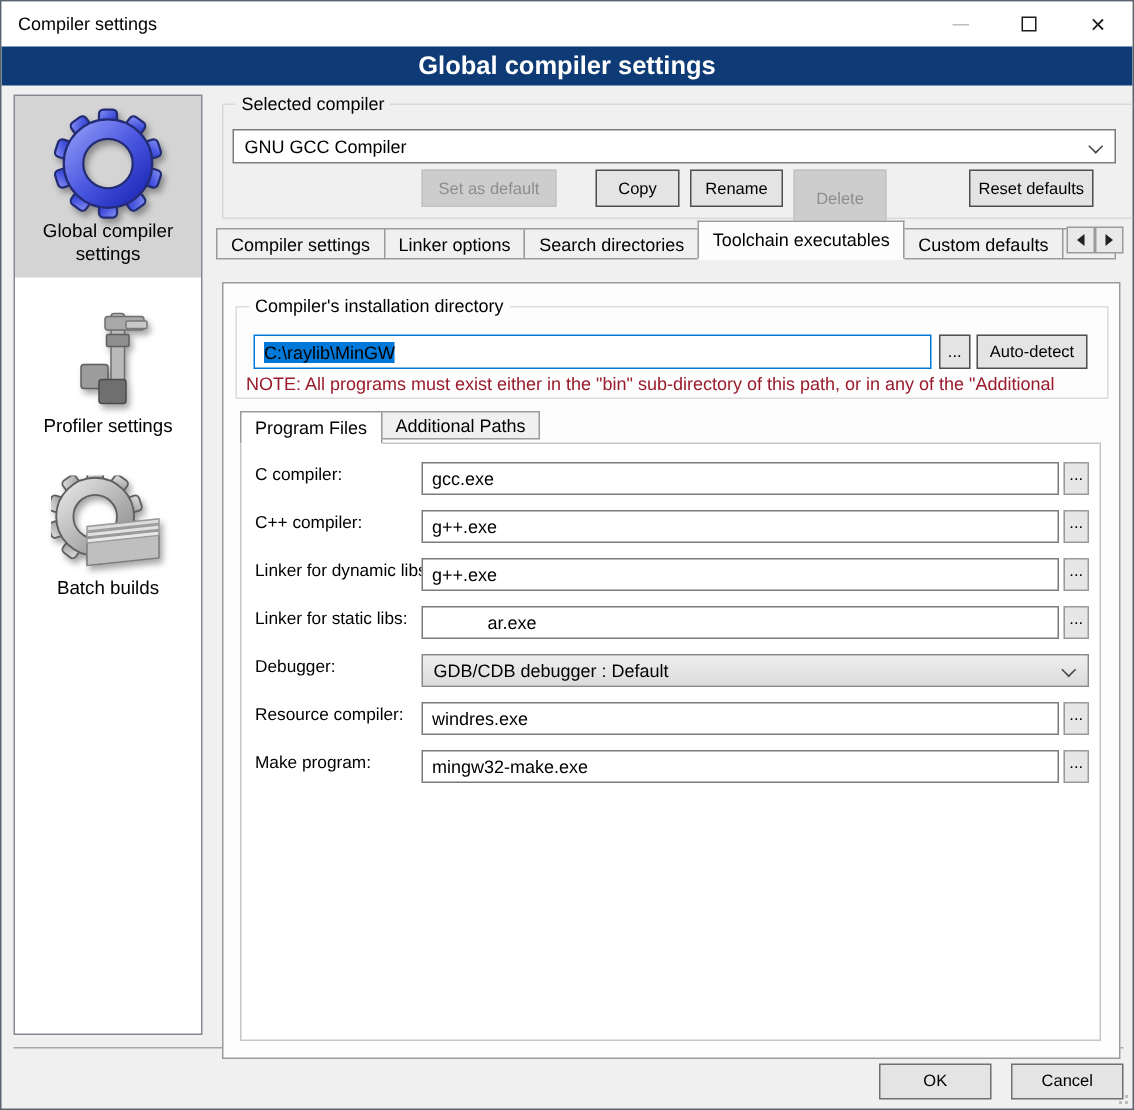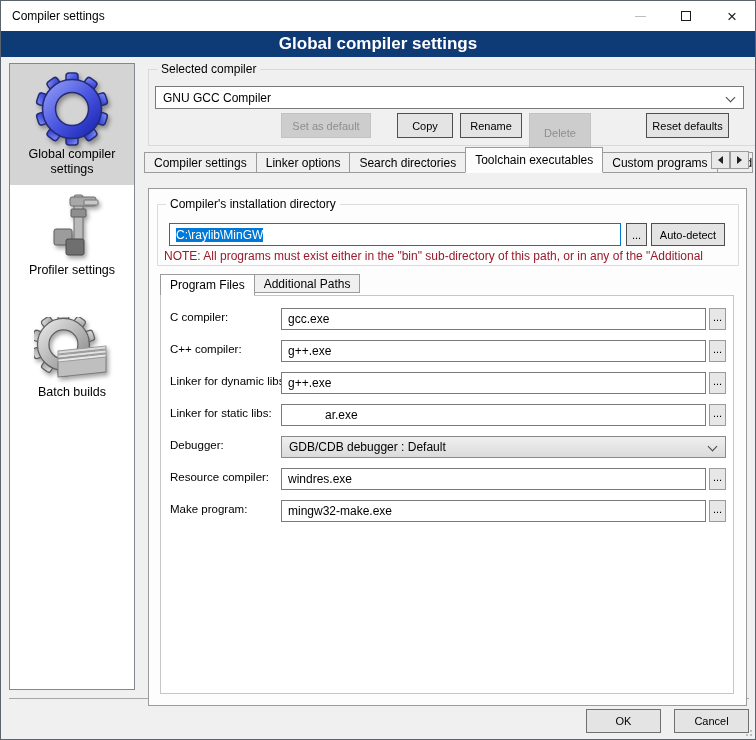--- a/index.html
+++ b/index.html
@@ -26,21 +26,21 @@
   .banner { position:absolute; left:0; top:30px; width:100%; height:26px; background:#0E3B76;
             color:#FFF; font-size:17px; font-weight:bold; text-align:center; line-height:25px; }
 
   
   .sidebar { position:absolute; left:8px; top:62px; width:126px; height:627px;
              background:#FFF; border:1px solid #828790; }
   .side-item { width:100%; text-align:center; font-size:12.5px; color:#000; line-height:15px; cursor:default; }
   .side-item .icon-wrap { display:block; margin:0 auto; }
   .side-item.selected { background:#D4D4D4; }
   .item-global { padding-top:7px; height:121px; }
-  .item-profiler { padding-top:6px; height:110px; }
+  .item-profiler { padding-top:20px; height:110px; }
   .item-batch { padding-top:22px; height:120px; }
   .icon-shadow { filter:drop-shadow(2px 3px 2px rgba(0,0,0,0.35)); }
 
   
   .groupbox { position:absolute; border:1px solid #D9D9D9; }
   .legend { position:absolute; top:-8px; left:8px; padding:0 4px; font-size:12px; color:#000; }
 
   .grp-compiler { left:147px; top:68px; width:670px; height:77px; }
   .grp-compiler .legend { background:#F0F0F0; }
 
@@ -53,21 +53,21 @@
 
   .btn { position:absolute; background:#E4E4E4; border:1px solid #4F4F4F; font-size:11px; color:#000;
          display:flex; align-items:center; justify-content:center; cursor:default;
          font-family:"Liberation Sans", sans-serif; }
   .btn.disabled { background:#CDCDCD; border-color:#C2C2C2; color:#8E8E8E; }
 
   .txt { position:absolute; background:#FFF; border:1px solid #7A7A7A; font-size:12px;
          padding:2px 6px; font-family:"Liberation Sans", sans-serif; color:#000; }
   input.txt { outline:none; }
   .txt.focused { border:1px solid #0078D7; }
-  .sel-text { background:#0078D7; color:#ffffff; font-size:12px; }
+  .sel-text { background:#0078D7; color:#000000; font-size:12px; }
 
   
   .tabstrip { position:absolute; left:143px; top:146px; height:26px; display:flex; align-items:flex-end; z-index:3; }
   .tab { height:21px; background:#F0F0F0; border:1px solid #9B9B9B; margin-left:-1px;
          font-size:12px; padding:0 9px; display:flex; align-items:center; white-space:nowrap; cursor:default; }
   .tab:first-child { margin-left:0; }
   .tab.active { height:26px; background:#FDFDFD; border-bottom:1px solid #FDFDFD; position:relative; z-index:4; }
   .tab.clipped { width:36px; overflow:hidden; padding:0 0 0 8px; }
   .tab-scroll { position:absolute; top:150px; width:19px; height:18px; background:#E9E9E9;
                 border:1px solid #9B9B9B; display:flex; align-items:center; justify-content:center; z-index:3; cursor:default; }
@@ -217,21 +217,21 @@
   <button class="btn" style="left:396px; top:112px; width:56px; height:25px;">Copy</button>
   <button class="btn" style="left:459px; top:112px; width:62px; height:25px;">Rename</button>
   <button class="btn disabled" style="left:528px; top:112px; width:62px; height:40px;">Delete</button>
   <button class="btn" style="left:645px; top:112px; width:83px; height:25px;">Reset defaults</button>
 
   <div class="tabstrip">
     <div class="tab">Compiler settings</div>
     <div class="tab">Linker options</div>
     <div class="tab">Search directories</div>
     <div class="tab active">Toolchain executables</div>
-    <div class="tab">Custom programs</div>
+    <div class="tab">Custom defaults</div>
     <div class="tab clipped">Build options</div>
   </div>
   <div class="tab-scroll" style="left:710px;">
     <i class="tri-left"></i>
   </div>
   <div class="tab-scroll" style="left:729px;">
     <i class="tri-right"></i>
   </div>
 
   <div class="page">

